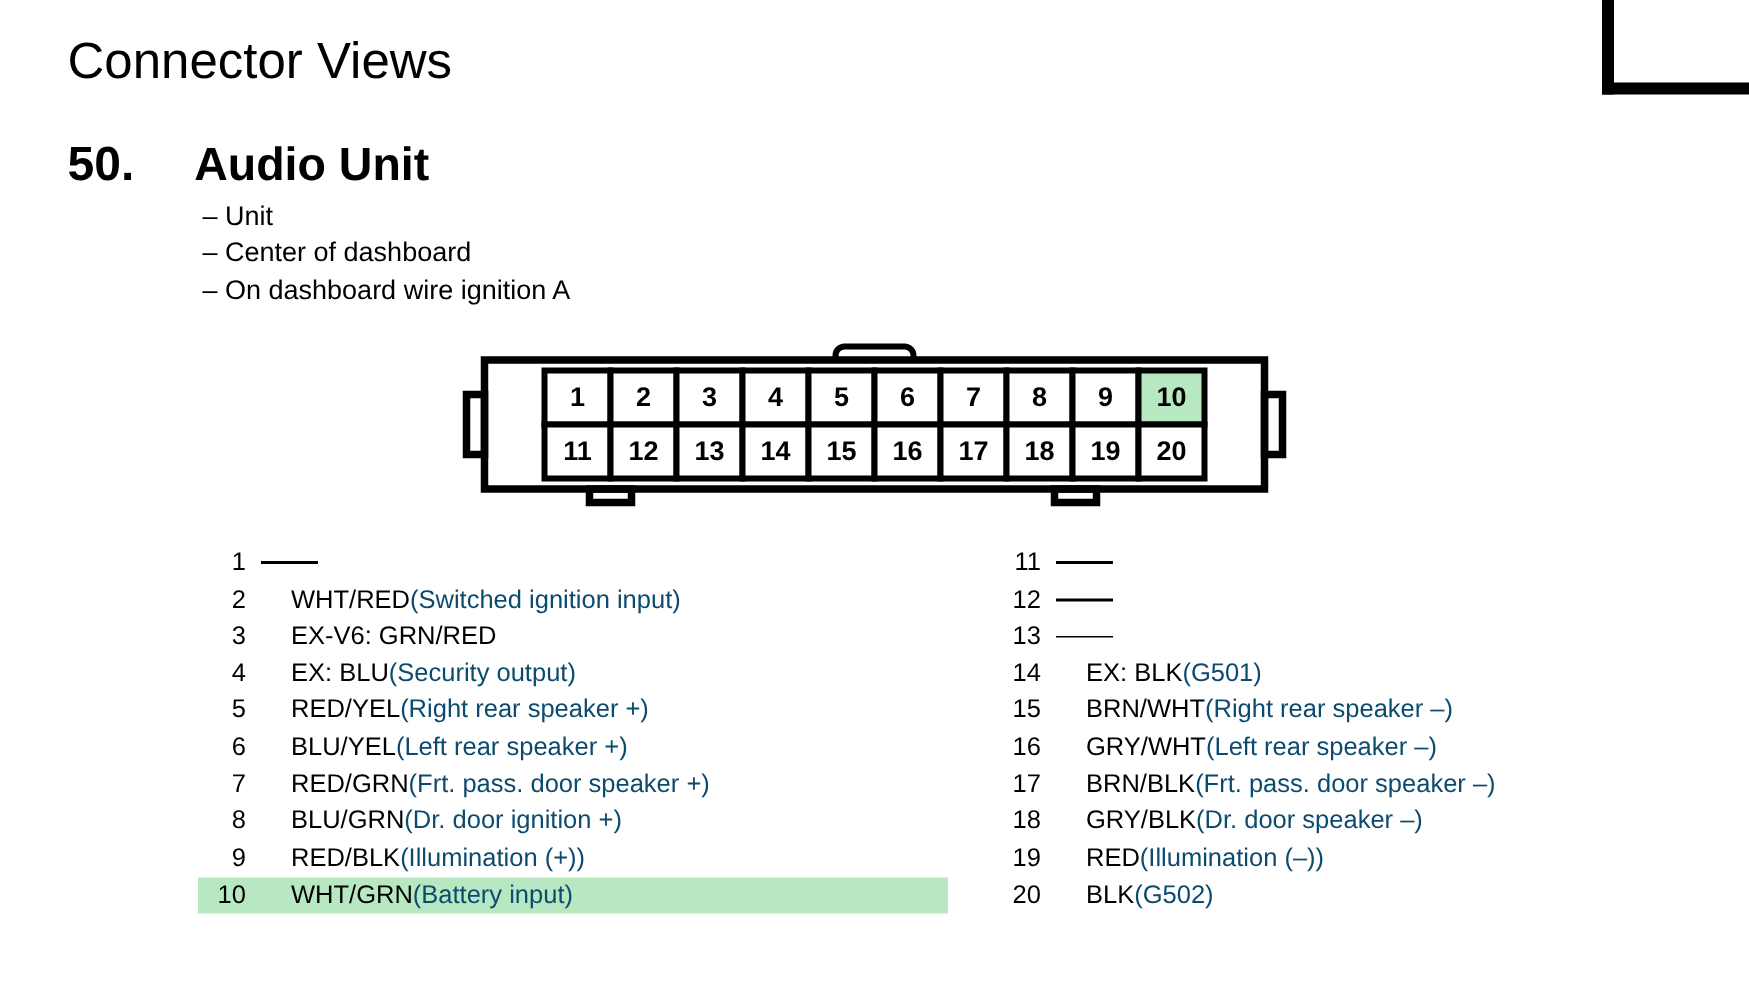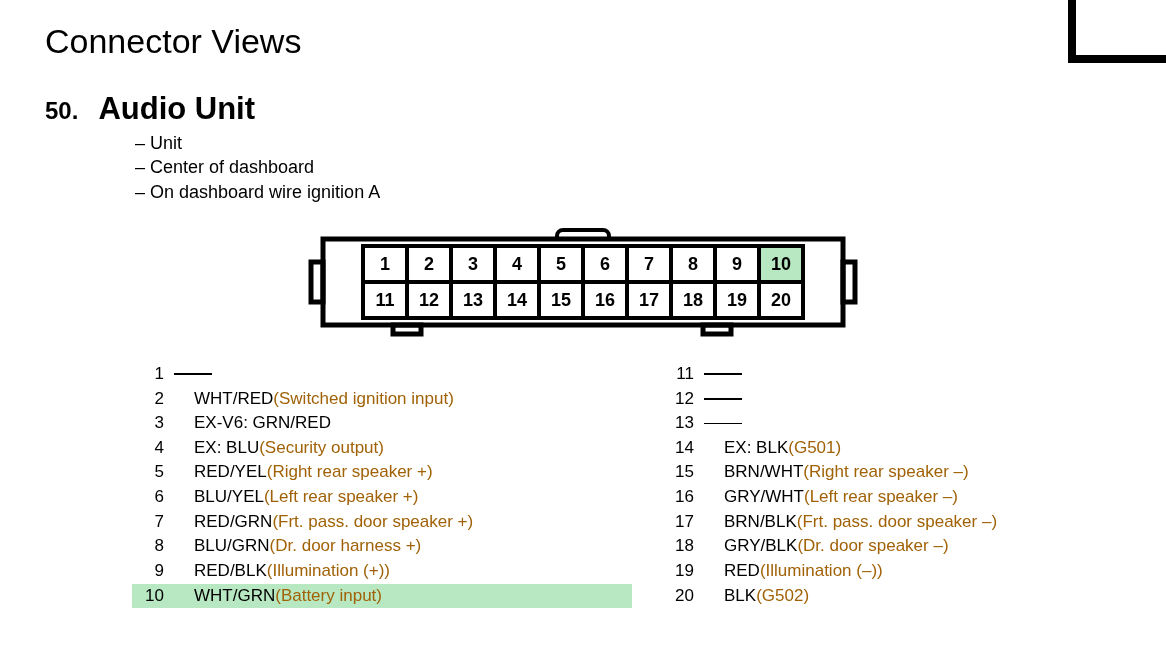--- a/index.html
+++ b/index.html
@@ -26,23 +26,23 @@
     font-size: 34px;
     font-weight: normal;
     margin: 22px 0 17px 45px;
   }
   .section-row {
     display: flex;
     align-items: baseline;
     margin: 30px 0 0 45px;
   }
   .section-num {
-    font-size: 24px;
+    font-size: 32px;
     font-weight: bold;
-    margin-right: 20px;
+    margin-right: 40px;
   }
   .section-title {
     font-size: 31px;
     font-weight: bold;
   }
   .notes {
     margin: 4px 0 0 135px;
     font-size: 18px;
     line-height: 1.35;
   }
@@ -80,21 +80,21 @@
     margin-right: 10px;
   }
   .dash {
     display: inline-block;
     width: 38px;
     height: 1.5px;
     background: #000;
     vertical-align: middle;
   }
   .desc {
-    color: #a16207;
+    color: #0c4a6e;
   }
   .wire {
     color: #000;
     margin-left: 20px;
   }
 </style>
 </head>
 <body>
 
 <div class="corner-mark"></div>
@@ -202,21 +202,21 @@
         <span class="desc">(Left rear speaker +)</span>
       </div>
       <div class="pin-row">
         <span class="pin-num">7</span>
         <span class="wire">RED/GRN </span>
         <span class="desc">(Frt. pass. door speaker +)</span>
       </div>
       <div class="pin-row">
         <span class="pin-num">8</span>
         <span class="wire">BLU/GRN </span>
-        <span class="desc">(Dr. door harness +)</span>
+        <span class="desc">(Dr. door ignition +)</span>
       </div>
       <div class="pin-row">
         <span class="pin-num">9</span>
         <span class="wire">RED/BLK </span>
         <span class="desc">(Illumination (+))</span>
       </div>
       <div class="pin-row highlight">
         <span class="pin-num">10</span>
         <span class="wire">WHT/GRN </span>
         <span class="desc">(Battery input)</span>

